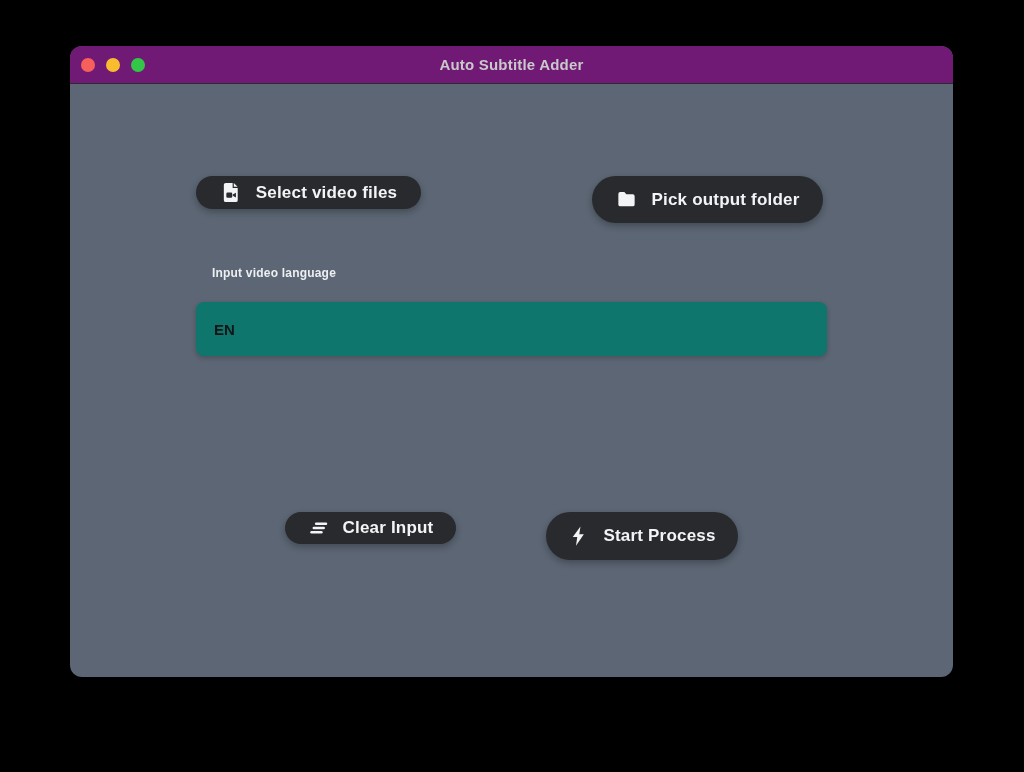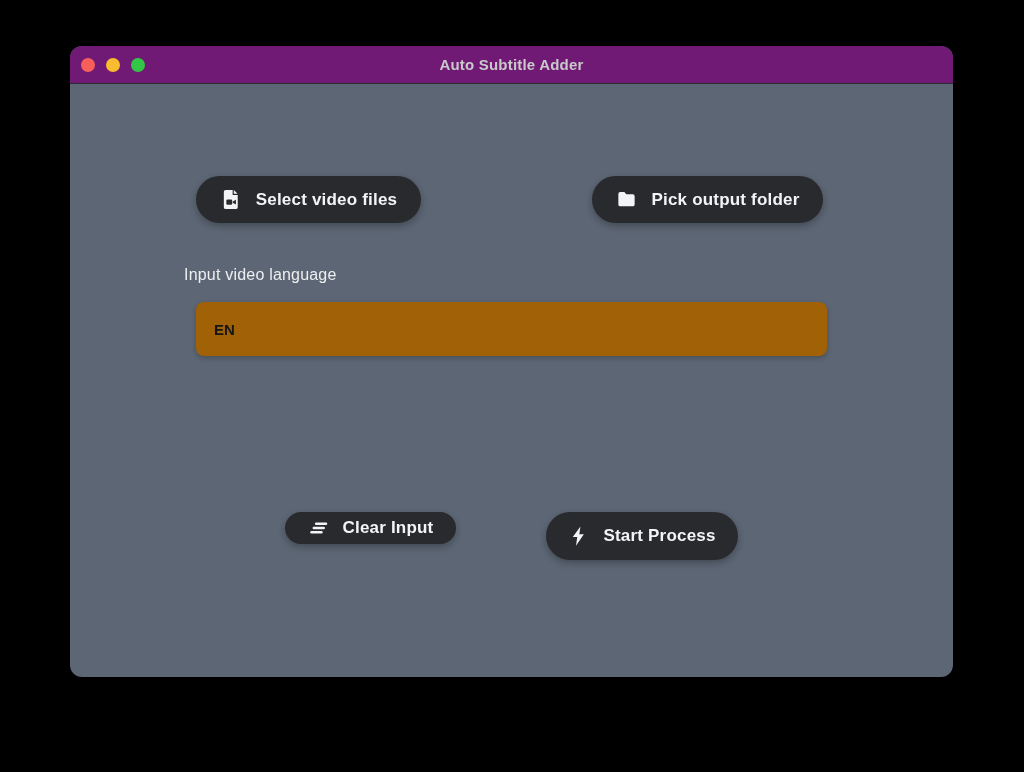--- a/index.html
+++ b/index.html
@@ -61,43 +61,43 @@
     font-family: "Liberation Sans", "DejaVu Sans", sans-serif;
     font-size: 17px;
     font-weight: 700;
     letter-spacing: 0.2px;
     cursor: pointer;
     box-shadow: 0 3px 7px rgba(0,0,0,0.28);
   }
   .pill-button svg { flex: 0 0 auto; }
   .field-label {
     position: absolute;
-    left: 114px;
+    left: 142px;
     color: #edeff1;
-    font-size: 16px;
-    font-weight: 400;
+    font-size: 12px;
+    font-weight: 700;
     letter-spacing: 0.2px;
   }
   .text-input {
     position: absolute;
     left: 126px;
     width: 631px;
     height: 54px;
-    background: #a16207;
+    background: #0f766e;
     border: none;
     border-radius: 8px;
     padding: 0 18px;
     font-family: "Liberation Sans", "DejaVu Sans", sans-serif;
     font-size: 15px;
     font-weight: 700;
     color: #141517;
     box-shadow: 0 2px 5px rgba(0,0,0,0.22);
     outline: none;
   }
-  #btn-select { left: 126px; top: 130px; width: 225px; height: 47px; }
+  #btn-select { left: 126px; top: 130px; width: 225px; height: 33px; }
   #btn-pick   { left: 522px; top: 130px; width: 231px; height: 47px; }
   #label-input  { top: 220px; }
   #input-en     { top: 256px; }
   #label-output { top: 327px; }
   #input-es     { top: 363px; }
   #btn-clear  { left: 215px; top: 466px; width: 171px; height: 32px; }
   #btn-start  { left: 476px; top: 466px; width: 192px; height: 48px; }
 </style>
 </head>
 <body>

